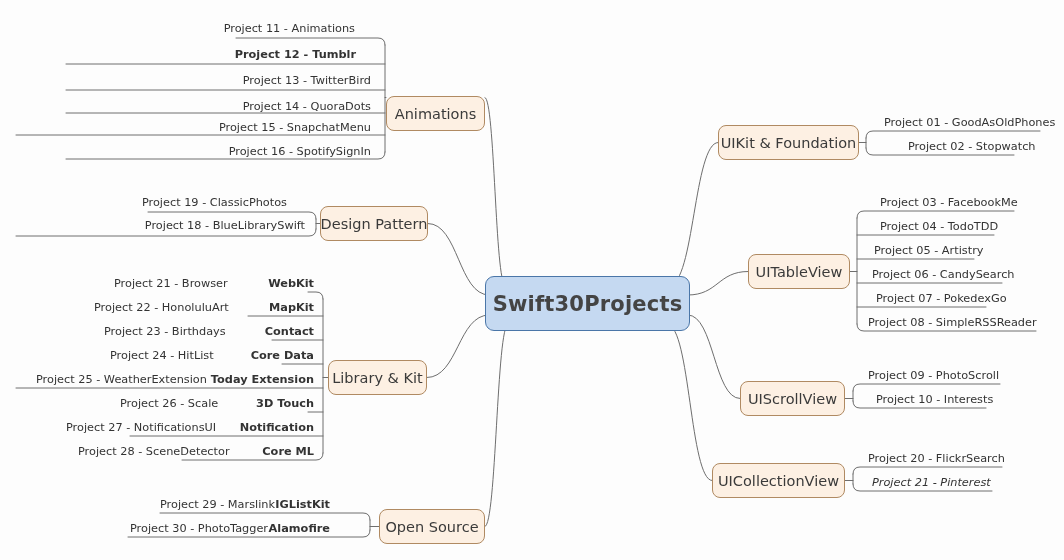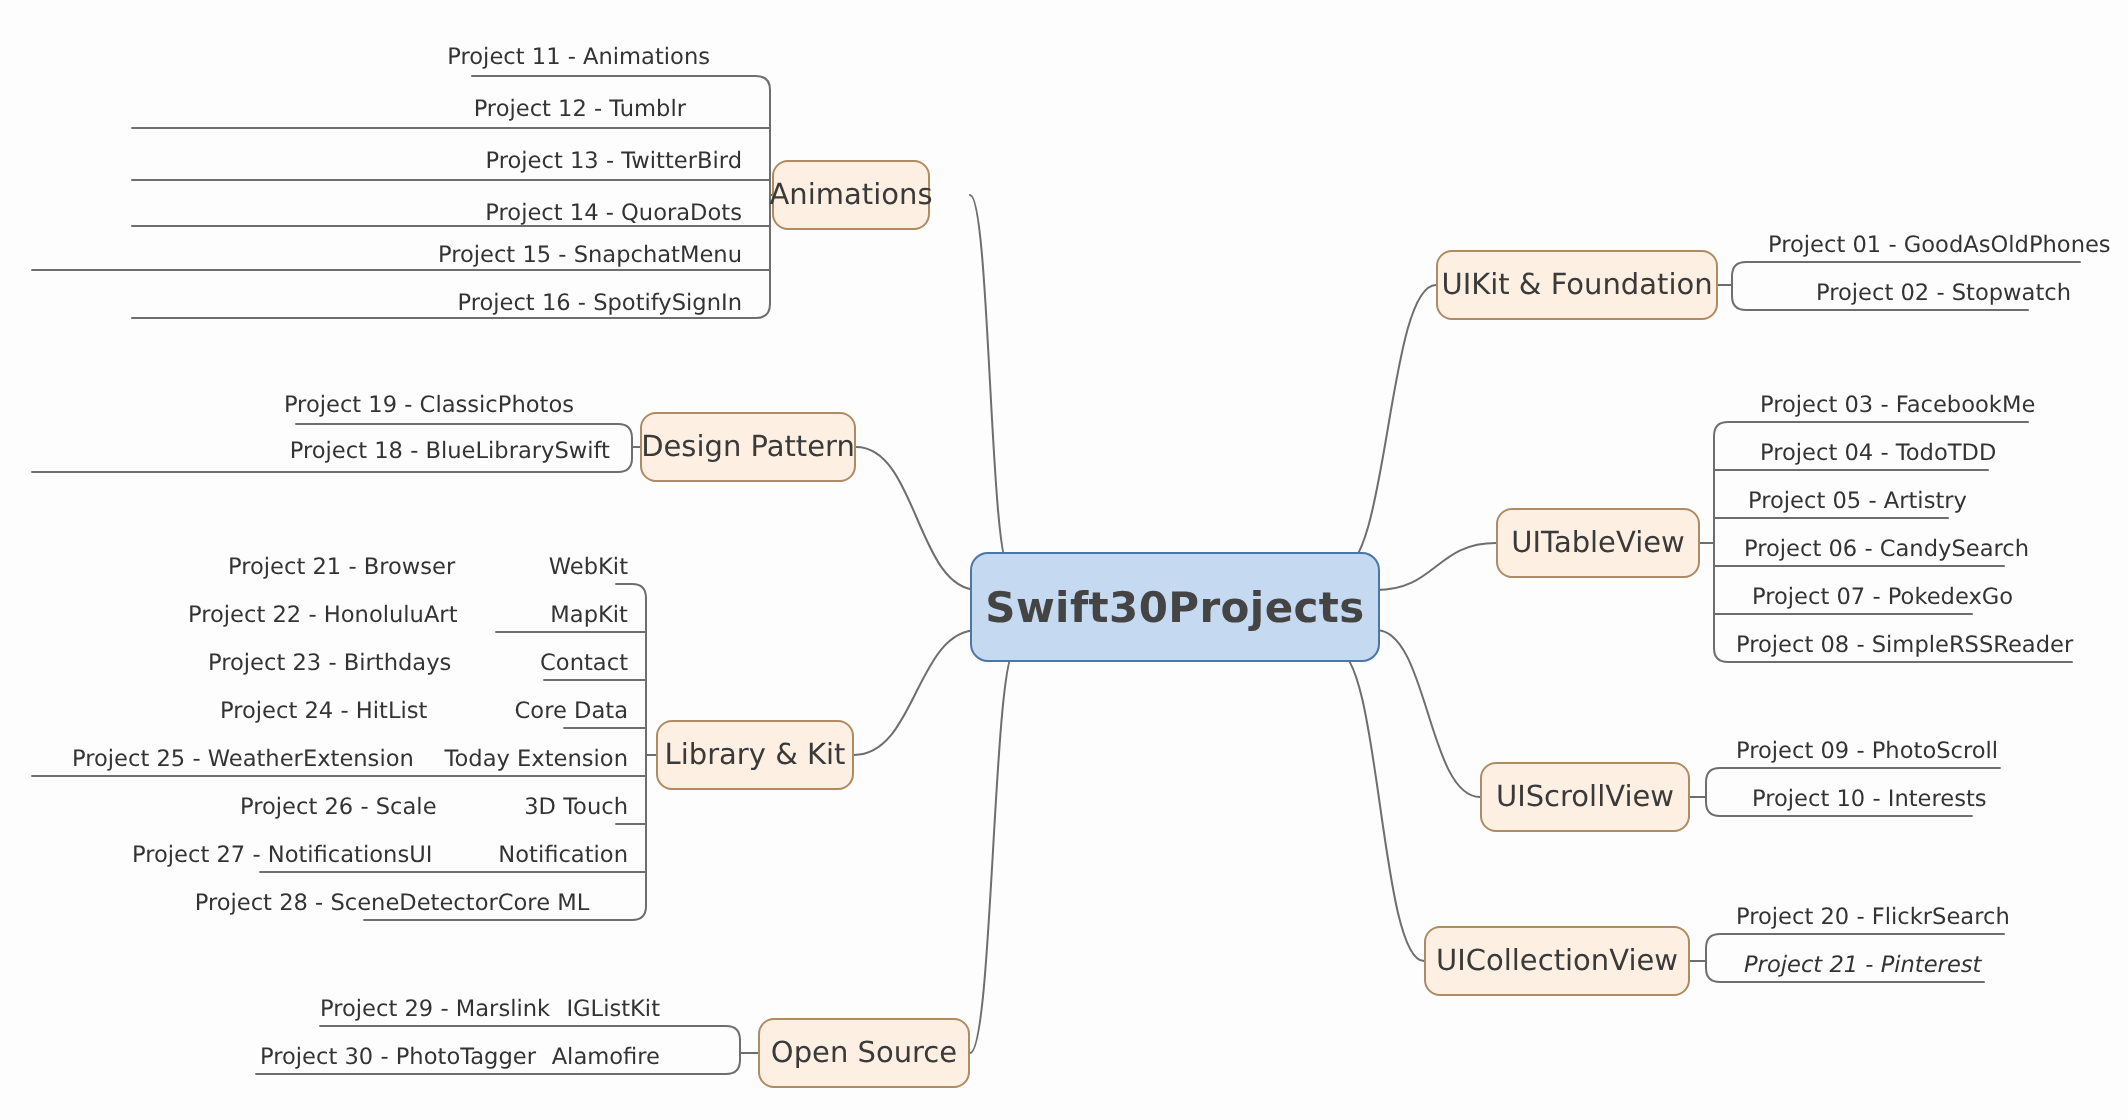--- a/index.html
+++ b/index.html
@@ -44,21 +44,21 @@
     height:24px;
     display:flex;align-items:center;
     font-size:11.3px;color:#333333;
     white-space:nowrap;
   }
   .leaf .ltxt{flex:0 0 auto;}
   .leaf.r-align{justify-content:flex-end;}
   
   .leaf.two-col{justify-content:space-between;}
   .leaf.two-col .name{text-align:right;}
-  .leaf.two-col .tech{text-align:right;}
+  .leaf.two-col .tech{text-align:right;font-weight:bold;}
 </style>
 </head>
 <body>
 
 <div id="canvas">
 
   <svg id="wires">
       <path d="M 505 285 C 495 285, 495 97.5, 485 97.5" fill="none" stroke="#6e6e6e" stroke-width="1" stroke-linecap="round" stroke-linejoin="round"></path>
       <path d="M 489 295 C 458.5 295, 458.5 223.5, 428 223.5" fill="none" stroke="#6e6e6e" stroke-width="1" stroke-linecap="round" stroke-linejoin="round"></path>
       <path d="M 489 315 C 458 315, 458 377.5, 427 377.5" fill="none" stroke="#6e6e6e" stroke-width="1" stroke-linecap="round" stroke-linejoin="round"></path>
@@ -112,21 +112,21 @@
       <path d="M 1002 467 H 860 Q 853 467 853 474" fill="none" stroke="#6e6e6e" stroke-width="1" stroke-linecap="round" stroke-linejoin="round"></path>
       <path d="M 992 491 H 860 Q 853 491 853 484" fill="none" stroke="#6e6e6e" stroke-width="1" stroke-linecap="round" stroke-linejoin="round"></path>
       <path d="M 853 474 V 484" fill="none" stroke="#6e6e6e" stroke-width="1" stroke-linecap="round" stroke-linejoin="round"></path>
       <path d="M 853 480.5 H 845" fill="none" stroke="#6e6e6e" stroke-width="1" stroke-linecap="round" stroke-linejoin="round"></path>
     </svg>
 
   <div class="center-node" style="left:485px;top:276px;width:205px;height:55px;">
     <span>Swift30Projects</span>
   </div>
 
-  <div class="branch-node" style="left:386px;top:80px;width:79px;height:35px;text-align:right;">
+  <div class="branch-node" style="left:386px;top:96px;width:99px;height:35px;text-align:right;">
     <span>Animations</span>
   </div>
 
   <div class="branch-node" style="left:320px;top:206px;width:108px;height:35px;">
     <span>Design Pattern</span>
   </div>
 
   <div class="branch-node" style="left:328px;top:360px;width:99px;height:35px;">
     <span>Library &amp; Kit</span>
   </div>
@@ -147,21 +147,21 @@
     <span>UIScrollView</span>
   </div>
 
   <div class="branch-node" style="left:712px;top:463px;width:133px;height:35px;">
     <span>UICollectionView</span>
   </div>
 
   <div class="leaf r-align" style="left:170px;top:16px;width:215px;padding-right:30px;">
     <span class="ltxt">Project 11 - Animations</span>
   </div>
-  <div class="leaf r-align" style="left:170px;top:42px;width:215px;padding-right:42px;">
+  <div class="leaf r-align" style="left:170px;top:42px;width:215px;padding-right:29px;font-weight:bold;">
     <span class="ltxt">Project 12 - Tumblr</span>
   </div>
   <div class="leaf r-align" style="left:170px;top:68px;width:215px;padding-right:14px;">
     <span class="ltxt">Project 13 - TwitterBird</span>
   </div>
   <div class="leaf r-align" style="left:170px;top:94px;width:215px;padding-right:14px;">
     <span class="ltxt">Project 14 - QuoraDots</span>
   </div>
   <div class="leaf r-align" style="left:170px;top:115px;width:215px;padding-right:14px;">
     <span class="ltxt">Project 15 - SnapchatMenu</span>
@@ -198,21 +198,21 @@
     <span class="tech">Today Extension</span>
   </div>
   <div class="leaf two-col" style="left:20px;top:391px;width:300px;padding-right:6px;">
     <span class="name" style="margin-left:100px;">Project 26 - Scale</span>
     <span class="tech">3D Touch</span>
   </div>
   <div class="leaf two-col" style="left:20px;top:415px;width:300px;padding-right:6px;">
     <span class="name" style="margin-left:46px;">Project 27 - NotificationsUI</span>
     <span class="tech">Notification</span>
   </div>
-  <div class="leaf two-col" style="left:20px;top:439px;width:300px;padding-right:6px;justify-content:center;">
+  <div class="leaf two-col" style="left:20px;top:439px;width:300px;padding-right:6px;">
     <span class="name" style="margin-left:58px;">Project 28 - SceneDetector</span>
     <span class="tech">Core ML</span>
   </div>
 
   <div class="leaf two-col" style="left:130px;top:492px;width:240px;padding-right:40px;">
     <span class="name" style="margin-left:30px;">Project 29 - Marslink</span>
     <span class="tech">IGListKit</span>
   </div>
   <div class="leaf two-col" style="left:130px;top:516px;width:240px;padding-right:40px;">
     <span class="name" style="margin-left:0px;">Project 30 - PhotoTagger</span>

